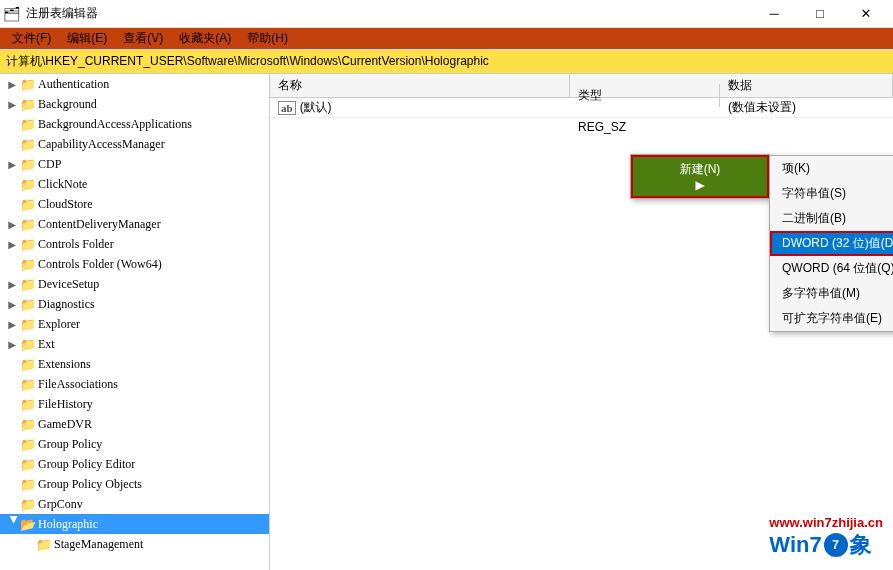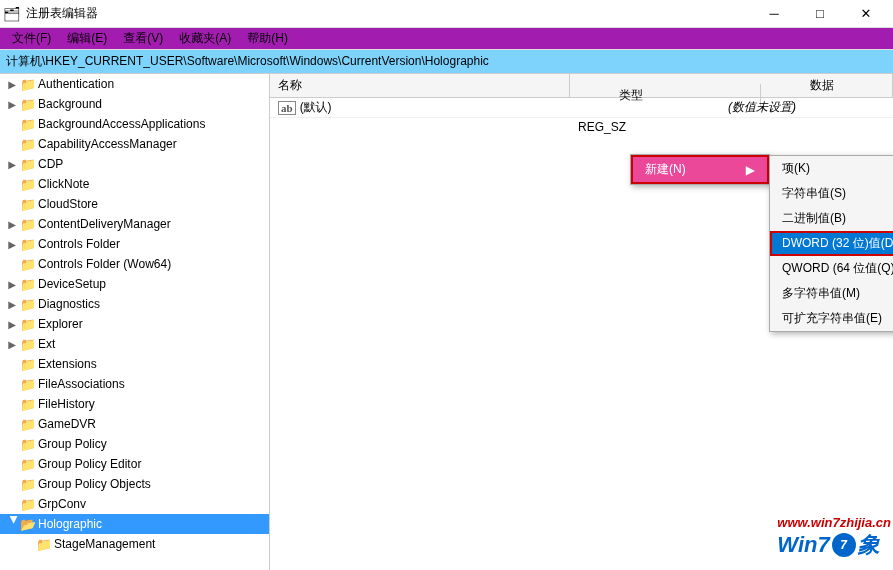--- a/index.html
+++ b/index.html
@@ -36,37 +36,37 @@
       display: flex; align-items: center; justify-content: center;
       cursor: pointer;
       font-size: 13px;
       color: #000;
       background: transparent;
       border: none;
     }
 
     
     .menu-bar {
-      background: #a21caf;
+      background: #c2410c;
       height: 22px;
       display: flex;
       align-items: center;
       padding: 0 4px;
       border-bottom: 1px solid #ddd;
     }
     .menu-item {
       padding: 2px 8px;
       cursor: pointer;
       color: #000;
       font-size: 12px;
     }
 
     
     .address-bar {
-      background: #7dd3fc;
+      background: #fde047;
       height: 24px;
       display: flex;
       align-items: center;
       padding: 0 6px;
       border-bottom: 1px solid #ccc;
       font-size: 12px;
       color: #000;
     }
 
     
@@ -104,39 +104,38 @@
       cursor: pointer;
       flex-shrink: 0;
     }
     .tree-folder-icon {
       width: 16px; height: 16px;
       display: flex; align-items: center; justify-content: center;
       margin-right: 2px;
       font-size: 13px;
       flex-shrink: 0;
     }
-    .tree-label { font-size: 12px; }
+    .tree-label { font-size: 12px; font-family: Liberation Serif, serif; }
     .tree-indent { width: 16px; flex-shrink: 0; }
 
     
     .right-panel {
       flex: 1;
       display: flex;
       flex-direction: column;
       position: relative;
     }
 
     
     .column-headers {
       display: flex;
       height: 24px;
       background: #f5f5f5;
       border-bottom: 1px solid #ccc;
       align-items: center;
-      gap: 41px;
     }
     .col-header {
       font-size: 12px;
       padding: 0 8px;
       border-right: 1px solid #ccc;
       height: 100%;
       display: flex;
       align-items: center;
       color: #000;
     }
@@ -155,21 +154,21 @@
     .reg-cell {
       font-size: 12px;
       padding: 0 8px;
       color: #000;
       display: flex;
       align-items: center;
       height: 100%;
     }
     .reg-name { width: 300px; }
     .reg-type { width: 150px; margin-top: 39px; }
-    .reg-data { flex: 1; font-style: italic; }
+    .reg-data { flex: 1; }
     .reg-icon { margin-right: 4px; font-size: 12px; }
 
     
     .context-menu {
       position: absolute;
       top: 80px;
       left: 360px;
       background: #f5f5f5;
       border: 1px solid #aaa;
       box-shadow: 2px 2px 6px rgba(0,0,0,0.3);
@@ -179,23 +178,24 @@
     .submenu-container {
       position: relative;
     }
     .menu-new-item {
       display: flex;
       align-items: center;
       justify-content: space-between;
       padding: 4px 12px;
       cursor: pointer;
       font-size: 12px;
-      background: #ec4899;
+      background: #4d7c0f;
       color: #fff;
       border: 2px solid #cc0000;
+      flex-direction: column;
     }
     .context-submenu {
       position: absolute;
       left: 100%;
       top: 0;
       background: #f5f5f5;
       border: 1px solid #aaa;
       box-shadow: 2px 2px 6px rgba(0,0,0,0.3);
       min-width: 160px;
       z-index: 101;
@@ -211,24 +211,23 @@
       background: #0078d4;
       color: #fff;
       border: 2px solid #cc0000;
       padding: 2px 10px;
     }
 
     
     .watermark {
       position: absolute;
       bottom: 10px;
-      right: 2px;
+      right: 10px;
       text-align: right;
       z-index: 50;
-      font-style: italic;
     }
     .watermark-url {
       color: #cc0000;
       font-size: 13px;
       font-weight: bold;
     }
     .watermark-brand {
       color: #0066cc;
       font-size: 22px;
       font-weight: bold;

